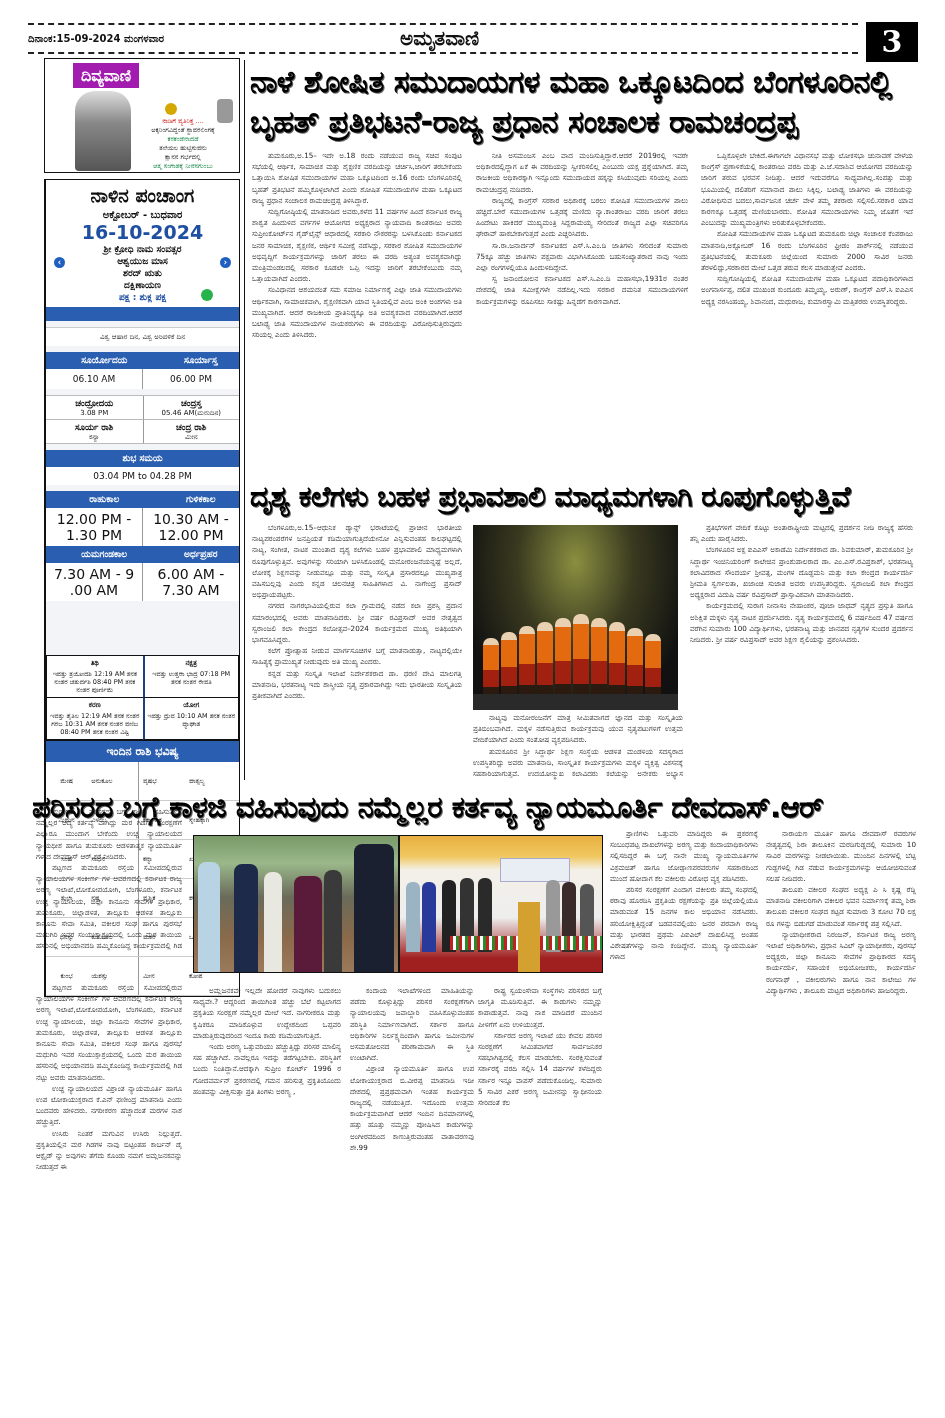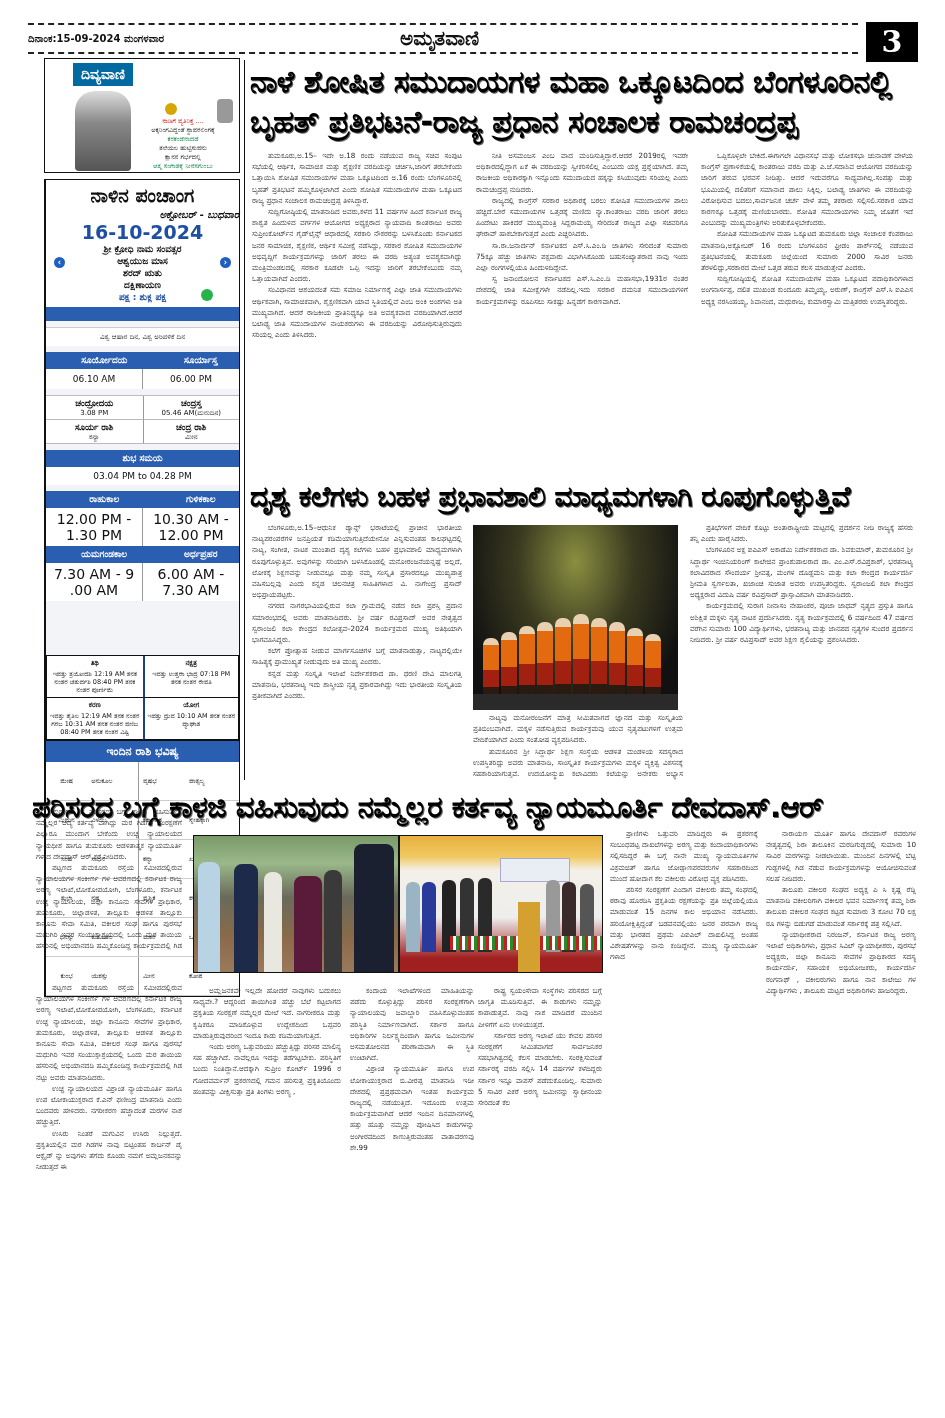--- a/index.html
+++ b/index.html
@@ -4,30 +4,30 @@
 <style>
 *{box-sizing:border-box;margin:0;padding:0;}
 body{width:945px;height:1418px;background:#fff;font-family:"DejaVu Sans",sans-serif;color:#111;position:relative;overflow:hidden;}
 .dash{position:absolute;left:28px;width:830px;height:0;border-top:2px dashed #222;}
 .hdr-date{position:absolute;left:28px;top:33px;font-size:10px;font-weight:bold;}
 .hdr-title{position:absolute;left:400px;top:26px;font-size:20px;font-weight:bold;font-family:"DejaVu Serif",serif;}
 .pagenum{position:absolute;left:866px;top:22px;width:52px;height:40px;background:#000;color:#fff;font-size:30px;font-weight:bold;text-align:center;line-height:40px;font-family:"DejaVu Serif",serif;}
 .sidebar{position:absolute;left:44px;top:58px;width:196px;}
 .box{border:1.5px solid #111;}
 .divya{height:115px;position:relative;background:#fff;}
-.divya .tag{position:absolute;left:28px;top:4px;background:#0369a1;color:#fff;font-size:14px;padding:3px 8px;font-weight:bold;}
+.divya .tag{position:absolute;left:28px;top:4px;background:#a21caf;color:#fff;font-size:16px;padding:3px 8px;font-weight:bold;}
 .divya .fig{position:absolute;left:30px;top:32px;width:56px;height:80px;background:linear-gradient(180deg,#ddd,#888 40%,#555);border-radius:20px 20px 4px 4px;}
 .divya .hand{position:absolute;left:172px;top:40px;width:16px;height:24px;background:#999;border-radius:4px;}
 .divya .logo{position:absolute;left:120px;top:44px;width:12px;height:12px;border-radius:50%;background:#d4a800;}
 .divya .lines{position:absolute;left:84px;top:58px;width:108px;font-size:6.5px;line-height:9px;text-align:center;}
 .divya .lines .r{color:#c00;}
 .divya .lines .g{color:#0a8040;}
 .panch{margin-top:6px;background:#f2f4f8;border-left:2px solid #111;}
 .panch .title{font-size:19px;font-weight:bold;text-align:center;padding:4px 0 2px;background:#fff;}
-.panch .month{font-size:10px;font-weight:bold;text-align:right;background:#fff;font-style:italic;}
+.panch .month{font-size:10px;font-weight:bold;text-align:center;background:#fff;}
 .panch .date{font-size:19px;font-weight:bold;text-align:center;color:#1f4fa0;background:#fff;}
 .panch .info{font-size:9px;font-weight:bold;text-align:center;line-height:12px;position:relative;background:#fff;padding-bottom:4px;}
 .panch .info .paksha{color:#1f4fa0;}
 .arrow{position:absolute;top:14px;width:11px;height:11px;border-radius:50%;background:#1f5fbf;color:#fff;font-size:8px;line-height:11px;text-align:center;}
 .wa{position:absolute;right:26px;bottom:6px;width:12px;height:12px;border-radius:50%;background:#25b34a;}
 .bluebar{background:#2a5eb0;height:14px;}
 .festival{font-size:7px;text-align:center;padding:5px 0;background:#fff;border-top:1px solid #ccc;}
 .gap{height:6px;}
 .hd2{display:flex;background:#2a5eb0;color:#fff;font-size:9px;font-weight:bold;}
 .hd2 div{flex:1;text-align:center;padding:3px 0;margin-left:20px;}

